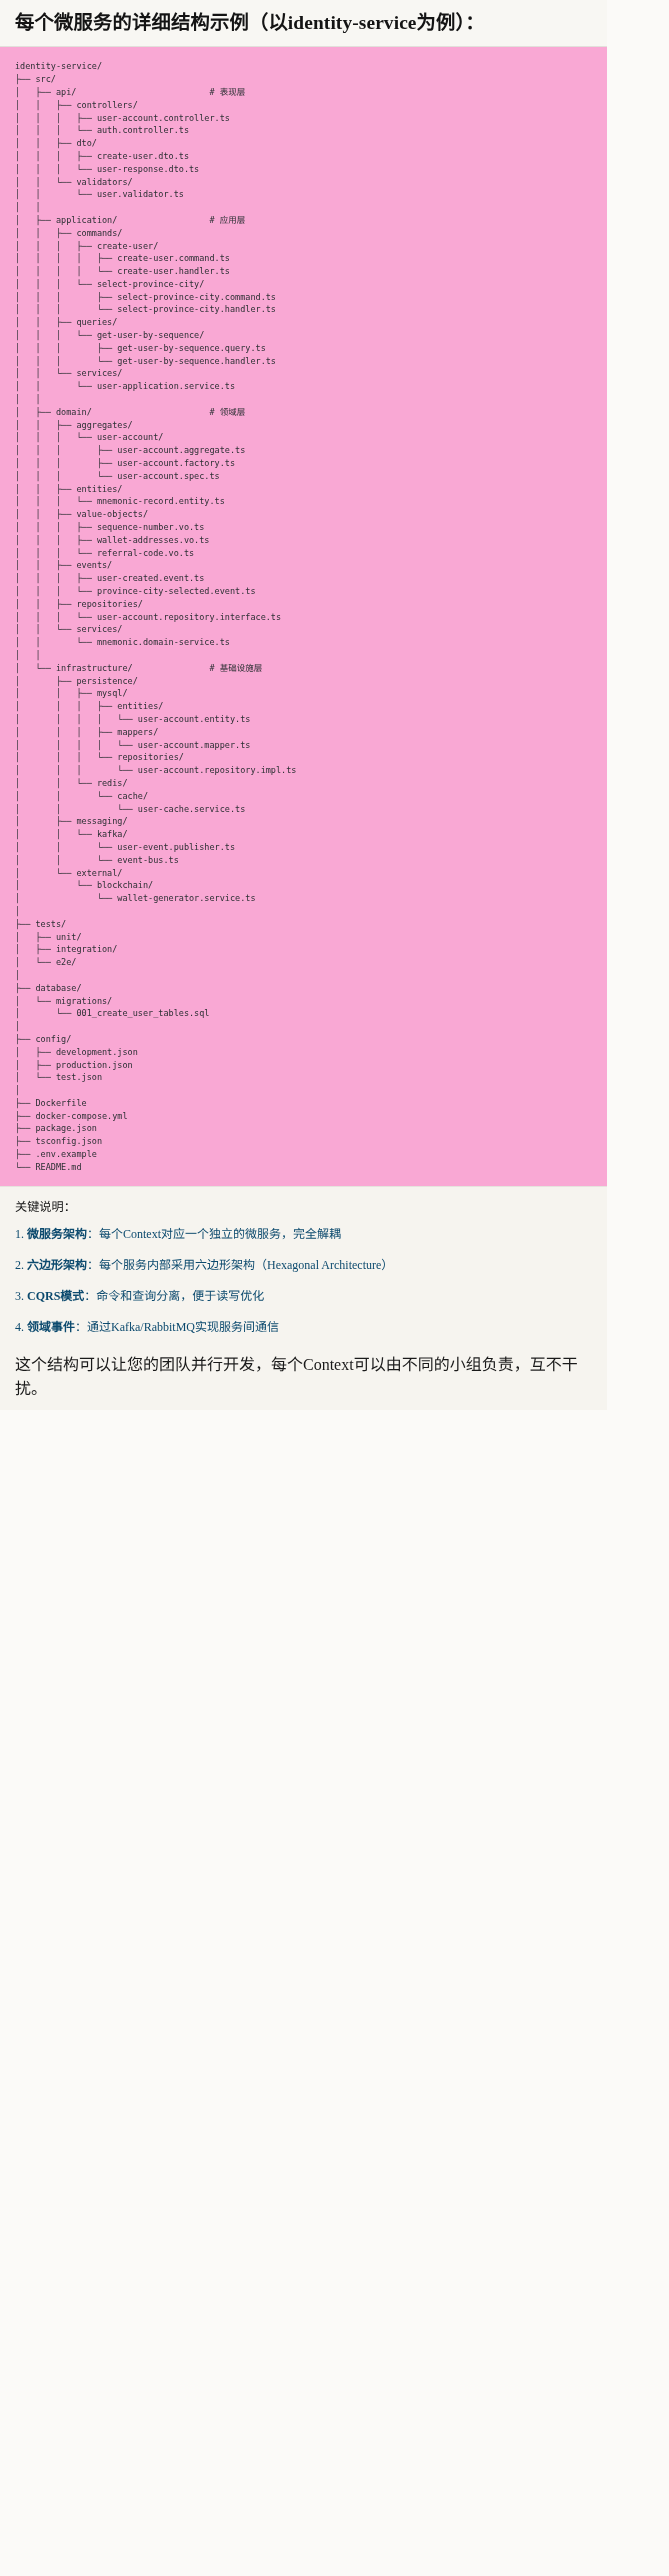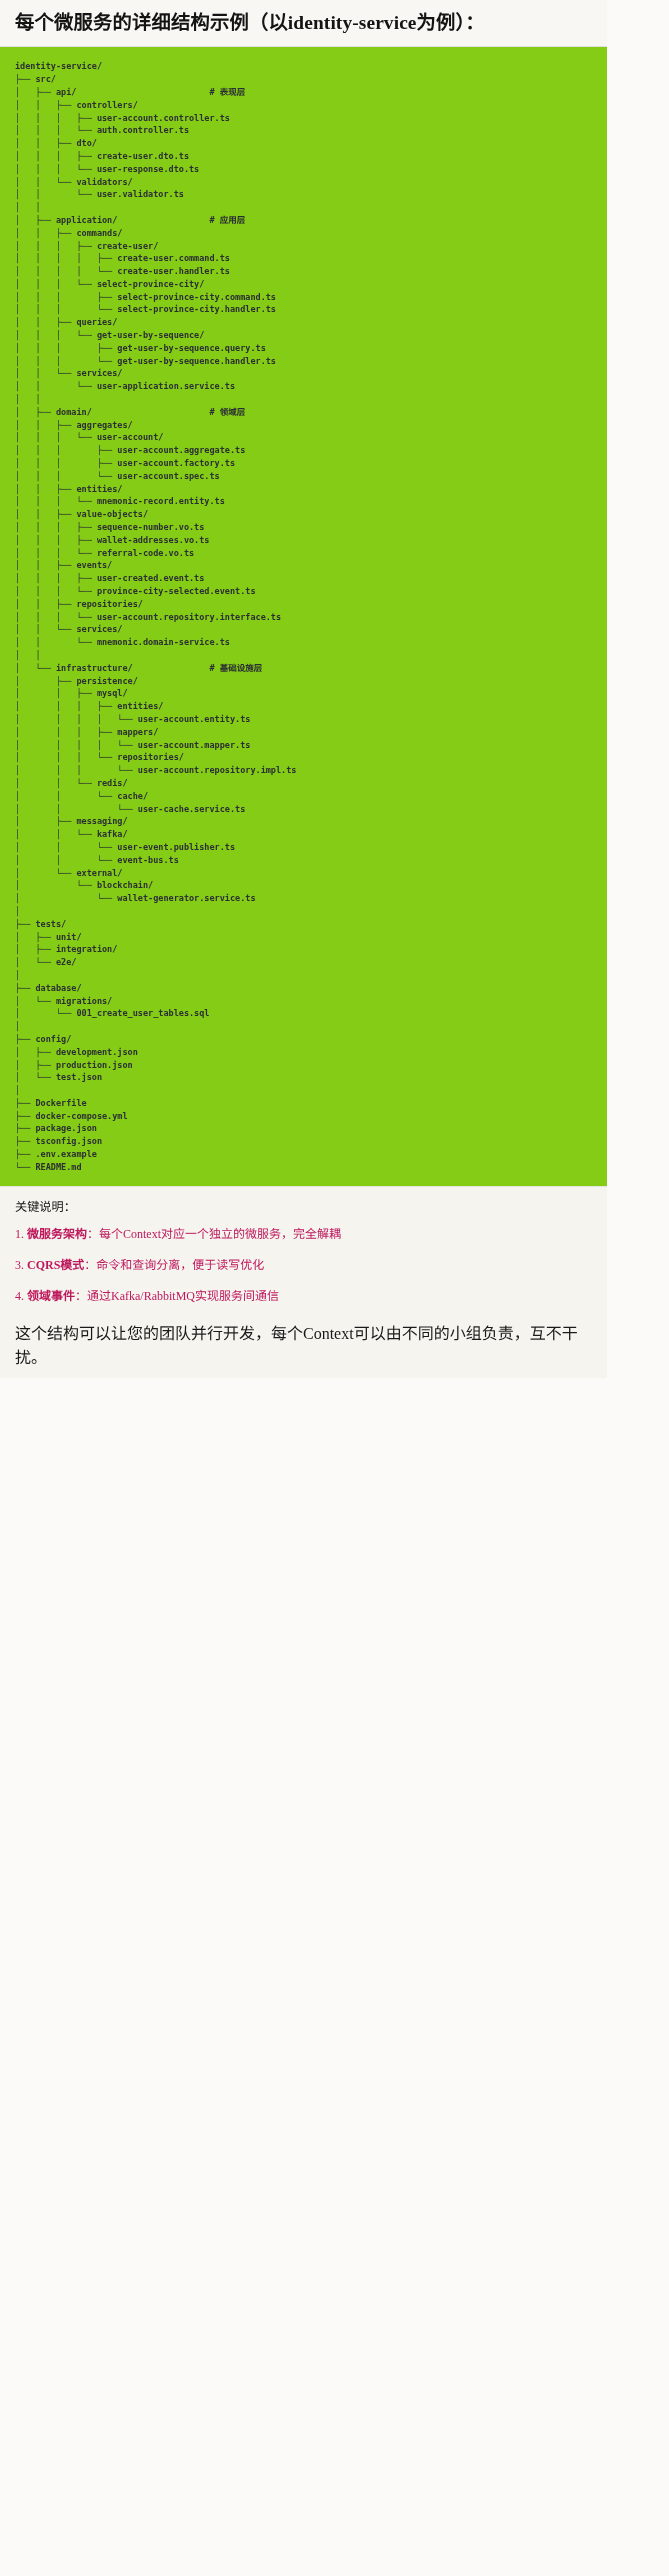--- a/index.html
+++ b/index.html
@@ -36,24 +36,23 @@
     font-size: 19.4px;
     line-height: 1.25;
     letter-spacing: 0.1px;
     color: #141414;
   }
 
   
   .tree-block {
     box-sizing: border-box;
     width: 100%;
-    background: #84cc16;
+    background: #f9a8d4;
     padding: 13.8px 15px 12.5px 15px;
     border-bottom: 0.6px solid #e6e4de;
-    font-weight: bold;
   }
   pre.tree {
     margin: 0;
     font-family: "DejaVu Sans Mono", "Liberation Mono", monospace;
     font-size: 8.5px;
     line-height: 12.8px;
     color: #2b2f33;
     white-space: pre;
     letter-spacing: 0px;
     tab-size: 4;
@@ -75,21 +74,21 @@
   }
   ol.kp-list {
     margin: 0;
     padding: 0;
     list-style: none;
   }
   ol.kp-list li {
     font-size: 12px;
     line-height: 1.45;
     margin: 0 0 13.8px 0;
-    color: #be185d;
+    color: #0c4a6e;
   }
   ol.kp-list li .kp-num { }
   ol.kp-list li .kp-term {
     font-weight: bold;
   }
   ol.kp-list li .kp-desc { }
 
   .kp-footnote {
     margin: 16.3px 0 0 0;
     font-size: 16px;
@@ -194,20 +193,21 @@
 ├── package.json
 ├── tsconfig.json
 ├── .env.example
 └── README.md</pre>
   </div>
 
   <div class="keypoints">
     <h2 class="kp-title">关键说明：</h2>
     <ol class="kp-list" id="kp-list">
         <li><span class="kp-num">1.</span> <span class="kp-term">微服务架构</span><span class="kp-sep">：</span><span class="kp-desc">每个Context对应一个独立的微服务，完全解耦</span></li>
+        <li><span class="kp-num">2.</span> <span class="kp-term">六边形架构</span><span class="kp-sep">：</span><span class="kp-desc">每个服务内部采用六边形架构（Hexagonal Architecture）</span></li>
         <li><span class="kp-num">3.</span> <span class="kp-term">CQRS模式</span><span class="kp-sep">：</span><span class="kp-desc">命令和查询分离，便于读写优化</span></li>
         <li><span class="kp-num">4.</span> <span class="kp-term">领域事件</span><span class="kp-sep">：</span><span class="kp-desc">通过Kafka/RabbitMQ实现服务间通信</span></li>
       </ol>
     <p class="kp-footnote">这个结构可以让您的团队并行开发，每个Context可以由不同的小组负责，互不干扰。</p>
   </div>
 
 </div>
 
 
 </body></html>

